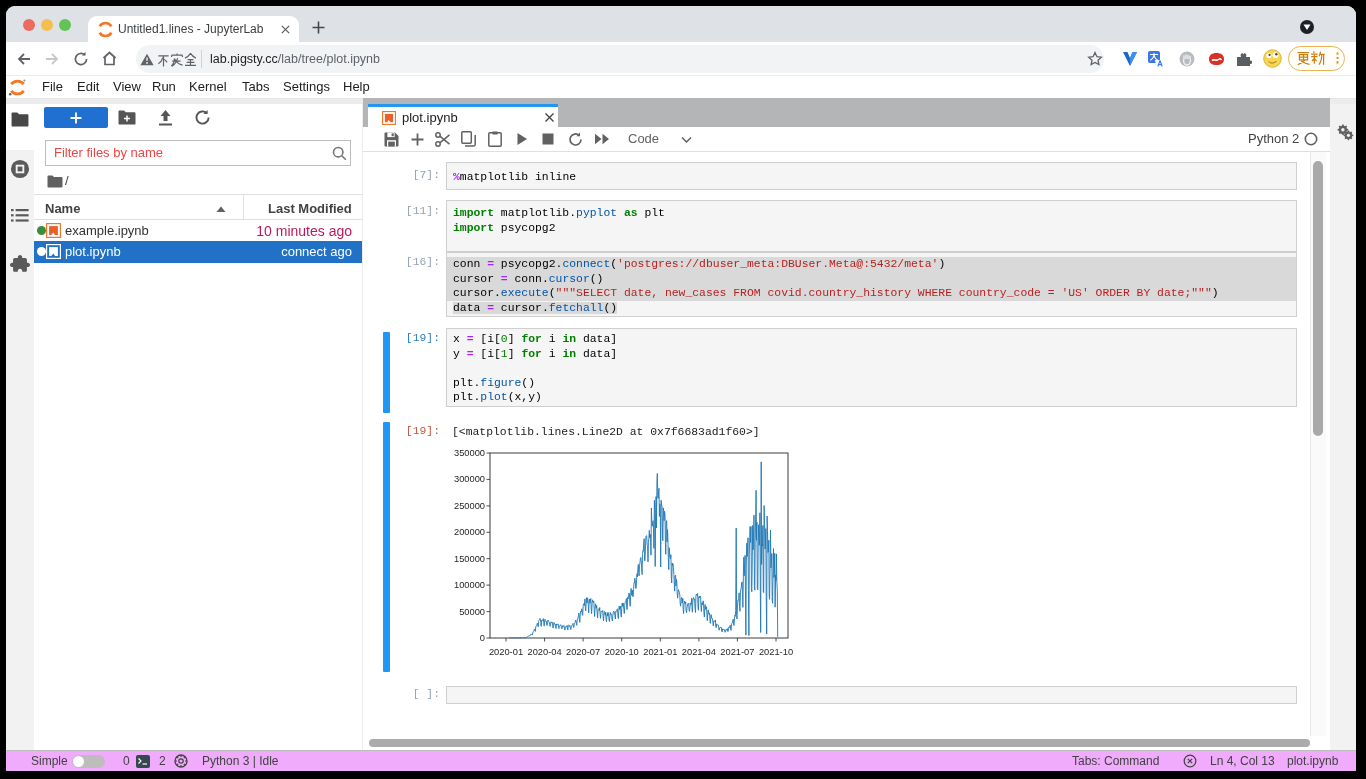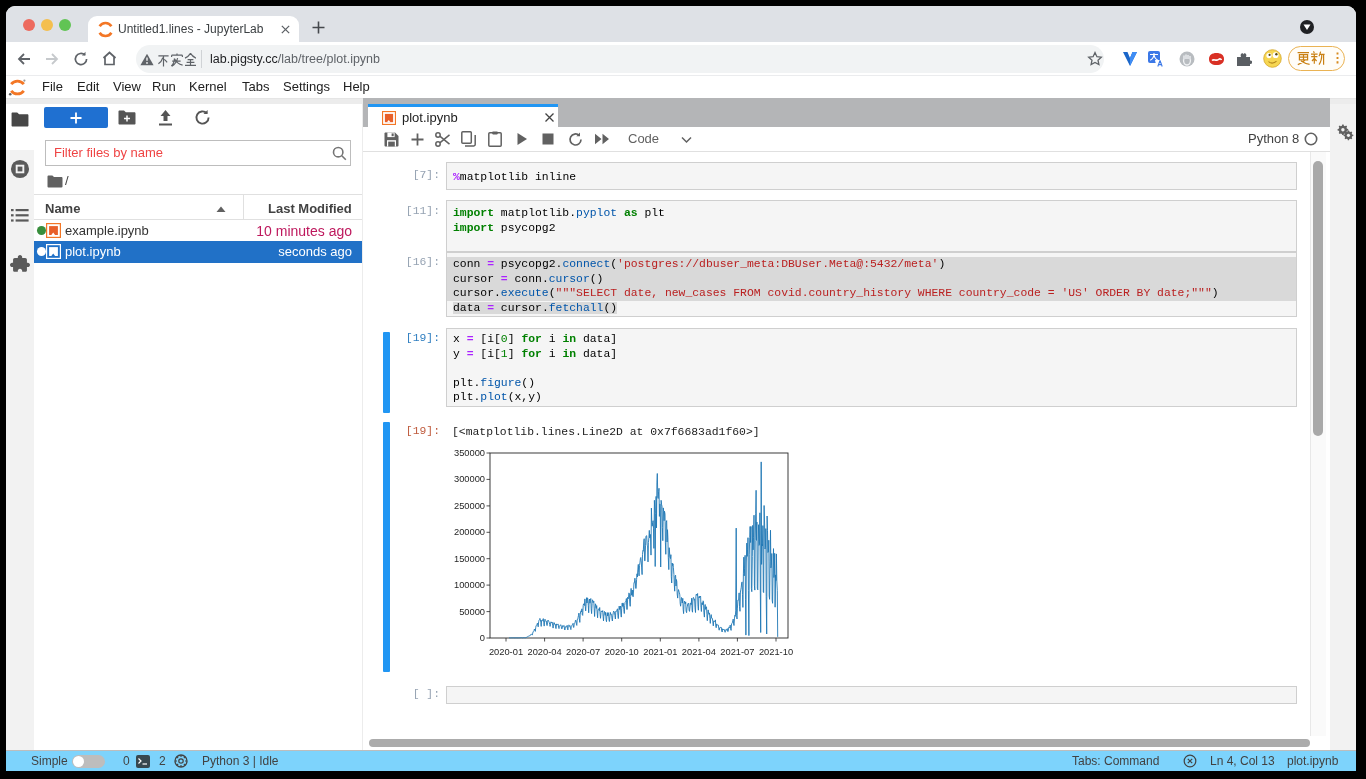--- a/index.html
+++ b/index.html
@@ -21,21 +21,21 @@
   
   #menubar{position:absolute;left:0;top:70px;width:1350px;height:22px;background:#fff;
            border-bottom:1px solid #e5e5e5;font-size:13px;color:#212121;}
   #menubar span{position:absolute;top:3px;}
   
   #lstrip{position:absolute;left:0;top:98px;width:28px;height:646px;background:#f2f2f2;}
   #fpanel{position:absolute;left:28px;top:98px;width:328px;height:646px;background:#fff;}
   #dock{position:absolute;left:357px;top:92px;width:967px;height:652px;background:#fff;}
   #rstrip{position:absolute;left:1324px;top:98px;width:26px;height:646px;background:#f2f2f2;}
   
-  #status{position:absolute;left:0;top:744px;width:1350px;height:21px;background:#7dd3fc;
+  #status{position:absolute;left:0;top:744px;width:1350px;height:21px;background:#f0abfc;
           border-top:1px solid #bdbdbd;font-size:12px;color:#424242;}
   
   #ntabbar{position:absolute;left:0;top:0;width:967px;height:29px;background:#b4b5b7;}
   #ntab{position:absolute;left:5px;top:6px;width:190px;height:23px;background:#fff;border-top:3px solid #2196f3;box-sizing:border-box;}
   #ntoolbar{position:absolute;left:0;top:29px;width:967px;height:25px;background:#fff;border-bottom:1px solid #e0e0e0;box-sizing:border-box;}
   #ncontent{position:absolute;left:0;top:54px;width:947px;height:584px;background:#fff;overflow:hidden;}
   .cellbox{position:absolute;left:83px;width:851px;background:#f5f5f5;border:1px solid #cfcfcf;box-sizing:border-box;padding-left:44px;}
   .code{font-family:"Liberation Mono",monospace;font-size:11.4px;line-height:14.5px;white-space:pre;}
   .prompt{position:absolute;font-family:"Liberation Mono",monospace;font-size:11.4px;
           width:75px;text-align:right;color:#307fc1;}
@@ -247,21 +247,21 @@
     </div>
 
     <div class="abs" style="left:0;top:137px;width:328px;height:22px;background:#2171c7;">
       <div class="abs" style="left:3px;top:6px;width:9px;height:9px;border-radius:50%;background:#fff;"></div>
       <svg class="abs" style="left:12px;top:3px" width="15" height="15" viewBox="0 0 15 15">
         <rect x="0.6" y="0.6" width="13.8" height="13.8" fill="none" stroke="#fff" stroke-width="1.2"></rect>
         <rect x="3.1" y="3.1" width="8.8" height="8.9" fill="#fff"></rect>
         <path d="M5.3 12 L7.2 9.6 L9.1 12 Z" fill="#2171c7"></path>
       </svg>
       <span class="abs" style="left:31px;top:3px;font-size:13px;color:#fff;">plot.ipynb</span>
-      <span class="abs" style="right:10px;top:3px;font-size:13px;color:#fff;">seconds ago</span>
+      <span class="abs" style="right:10px;top:3px;font-size:13px;color:#fff;">connect ago</span>
     </div>
   </div>
 
   <div id="dock">
     <div id="ntabbar">
       <div id="ntab">
         <svg class="abs" style="left:14px;top:4px" width="14" height="14" viewBox="0 0 15 15">
           <rect x="0.6" y="0.6" width="13.8" height="13.8" fill="none" stroke="#f37726" stroke-width="1.2"></rect>
           <rect x="3.1" y="3.1" width="8.8" height="8.9" fill="#e8602a"></rect>
           <path d="M5.3 12 L7.2 9.6 L9.1 12 Z" fill="#fff"></path>
@@ -317,21 +317,21 @@
         <path d="M12 0.5 V4.2 H8.3 Z" fill="#616161"></path>
       </svg>
 
       <svg class="abs" style="left:231px;top:6px" width="16" height="12" viewBox="0 0 16 12">
         <path d="M1 0.8 L7.5 6 L1 11.2 Z M8.5 0.8 L15 6 L8.5 11.2 Z" fill="#616161"></path>
       </svg>
       <span class="abs" style="left:265px;top:4px;font-size:13px;color:#616161;">Code</span>
       <svg class="abs" style="left:318px;top:9px" width="11" height="8" viewBox="0 0 11 8">
         <path d="M1 1.5 L5.5 6 L10 1.5" stroke="#616161" stroke-width="1.5" fill="none"></path>
       </svg>
-      <span class="abs" style="left:885px;top:4px;font-size:13px;color:#424242;">Python 8</span>
+      <span class="abs" style="left:885px;top:4px;font-size:13px;color:#424242;">Python 2</span>
       <svg class="abs" style="left:941px;top:5px" width="14" height="14" viewBox="0 0 14 14">
         <circle cx="7" cy="7" r="5.7" fill="none" stroke="#616161" stroke-width="1.6"></circle>
       </svg>
     </div>
     <div id="ncontent">
       <div class="prompt dim" style="left:2px;top:17px;">[7]:</div>
       <div class="cellbox" style="top:10px;height:28px;">
         <div class="code" style="position:absolute;left:6px;top:6.5px;"><span class="mg">%</span>matplotlib inline</div>
       </div>
       <div class="prompt dim" style="left:2px;top:53px;">[11]:</div>

